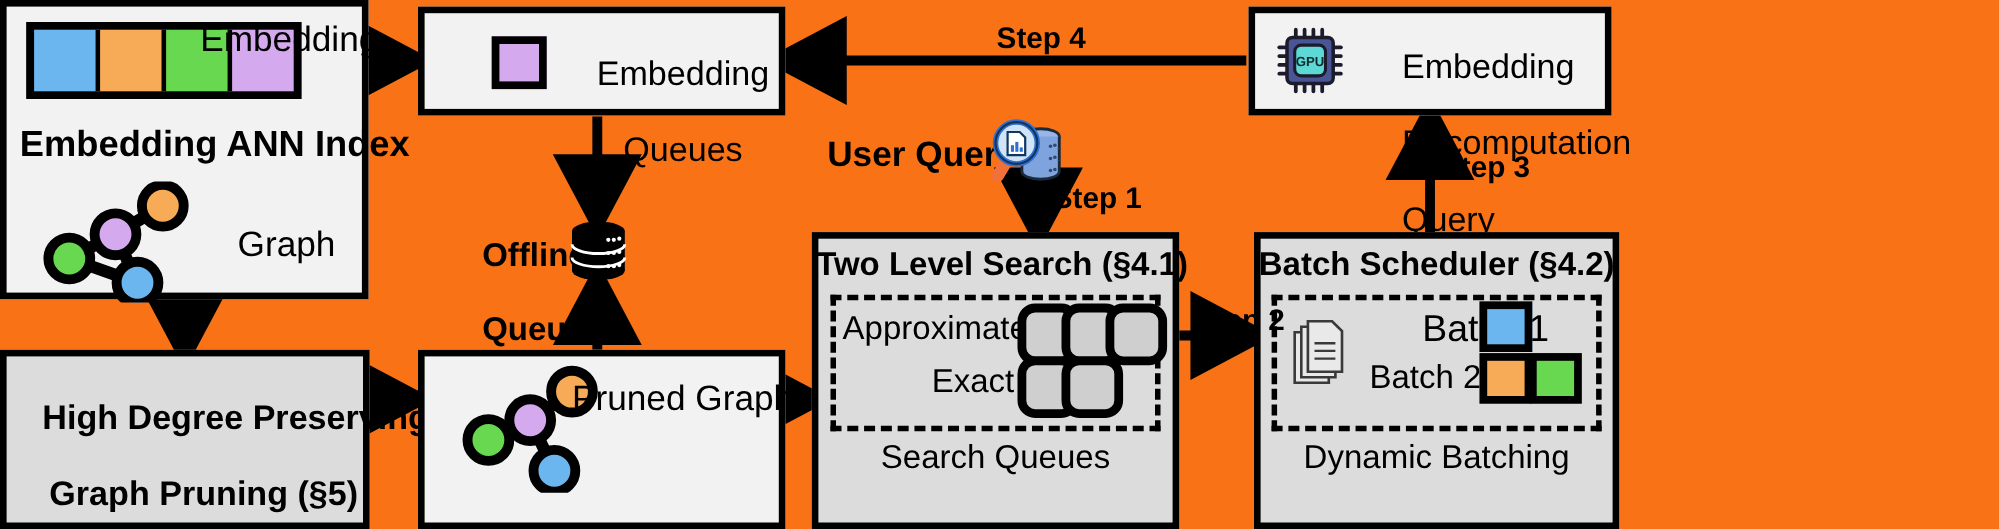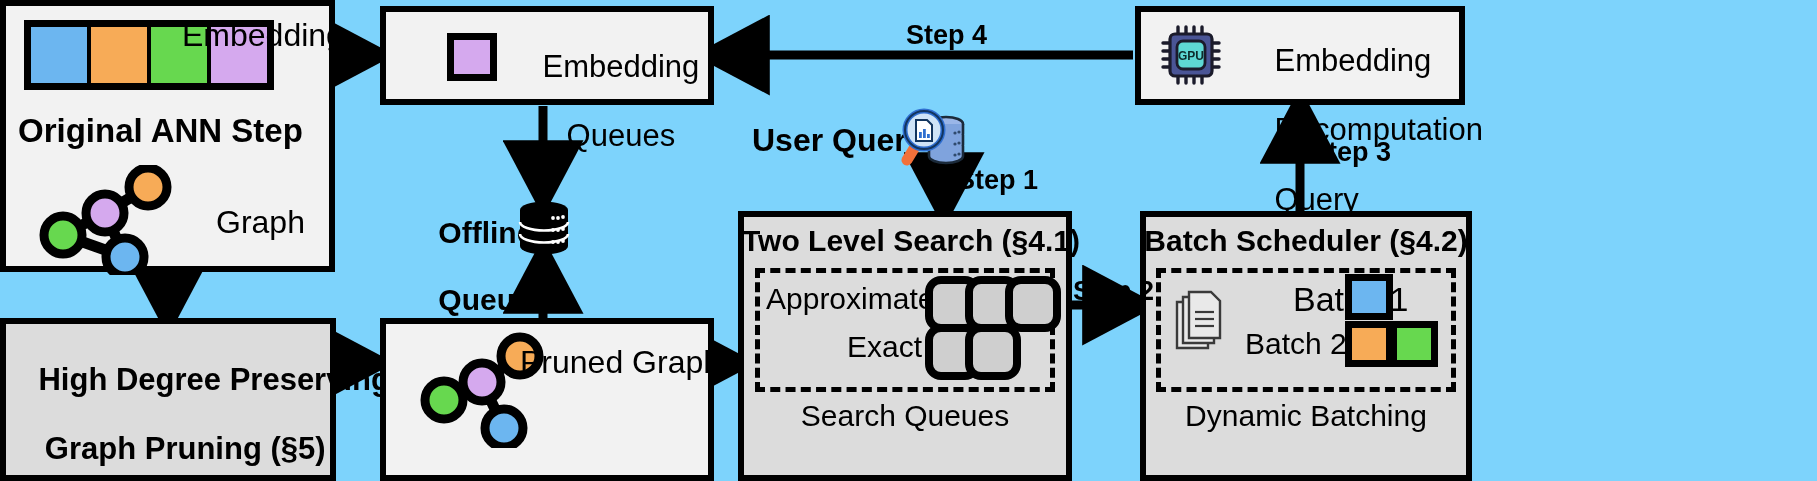--- a/index.html
+++ b/index.html
@@ -1,17 +1,17 @@
 <!DOCTYPE html>
 <html><head>
 <meta charset="utf-8">
 <style>
   html,body{margin:0;padding:0;background:#ffffff;}
   body{font-family:"Liberation Sans",sans-serif;}
-  #stage{position:relative;width:1817px;height:481px;background:#7dd3fc;overflow:hidden;}
+  #stage{position:relative;width:1817px;height:481px;background:#f97316;overflow:hidden;}
 
   .box{position:absolute;box-sizing:border-box;border:6px solid #000;background:#f2f2f2;}
   .box.gray{background:#dcdcdc;}
 
   .lbl{position:absolute;color:#000;white-space:pre;line-height:1.12;}
   .b{font-weight:bold;}
   .ctr{text-align:center;}
 
   svg.arrows{position:absolute;left:0;top:0;width:1817px;height:481px;pointer-events:none;}
 
@@ -67,21 +67,21 @@
 
   <div class="strip" style="left:24px;top:20px;">
     <div class="cell" style="background:#6cb6f0;"></div>
     <div class="cell" style="background:#f7ab57;"></div>
     <div class="cell" style="background:#67d84f;"></div>
     <div class="cell" style="background:#d5a9ee;"></div>
   </div>
 
   <div class="lbl" style="left:182px;top:18px;font-size:32px;">Embedding</div>
 
-  <div class="lbl b" style="left:18px;top:113px;font-size:33px;">Original ANN Step</div>
+  <div class="lbl b" style="left:18px;top:113px;font-size:33px;">Embedding ANN Index</div>
 
   <svg style="position:absolute;left:30px;top:165px;width:160px;height:110px;" viewBox="0 0 160 110">
     <g stroke="#000" stroke-width="11" stroke-linecap="round">
       <line x1="33" y1="70" x2="75" y2="48"></line>
       <line x1="75" y1="48" x2="118" y2="22"></line>
       <line x1="75" y1="48" x2="95" y2="92"></line>
       <line x1="33" y1="70" x2="95" y2="92"></line>
     </g>
     <g stroke="#000" stroke-width="9">
       <circle cx="118" cy="22" r="19" fill="#f7ab57"></circle>
@@ -258,17 +258,17 @@
   <div class="lbl" style="left:1245px;top:327px;font-size:30px;">Batch 2</div>
   <div class="sq" style="left:1345px;top:321px;width:48px;height:46px;background:#f7ab57;"></div>
   <div class="sq" style="left:1390px;top:321px;width:48px;height:46px;background:#67d84f;"></div>
 
   <div class="lbl ctr" style="left:1144px;top:399px;width:324px;font-size:30px;">Dynamic Batching</div>
 
   <div class="lbl b" style="left:890px;top:20px;font-size:27px;margin-left:16px;">Step 4</div>
 
   <div class="lbl b" style="left:957px;top:165px;font-size:27px;">Step 1</div>
 
-  <div class="lbl b" style="left:1073px;top:276px;font-size:27px;">Step 2</div>
+  <div class="lbl b" style="left:1073px;top:276px;font-size:27px;padding-left:14px;">Step 2</div>
 
   <div class="lbl b" style="left:1310px;top:137px;font-size:27px;">Step 3</div>
 
 </div>
 
 </body></html>

